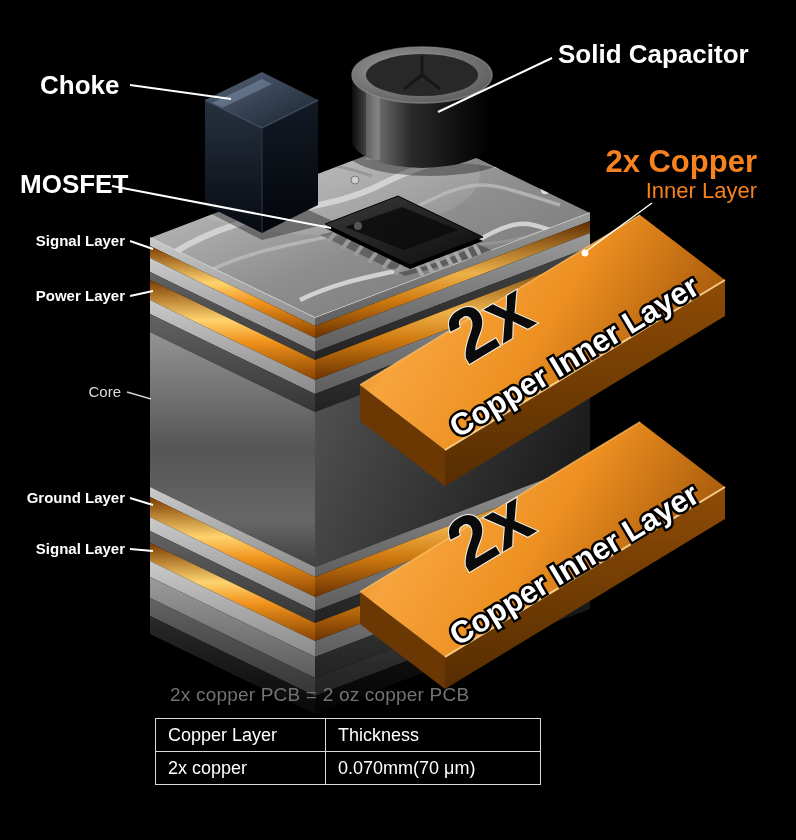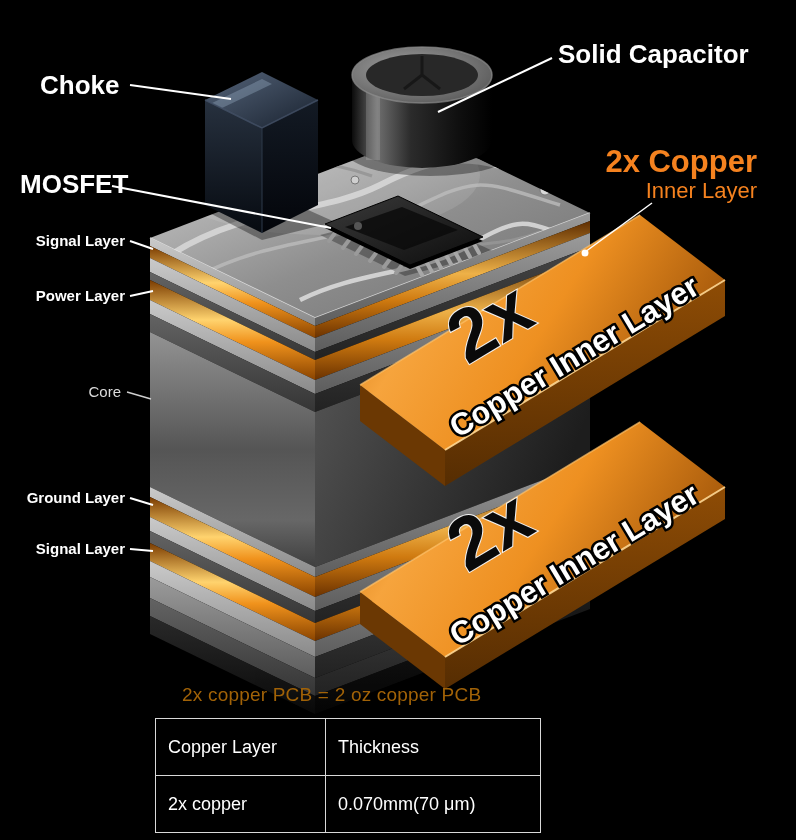--- a/index.html
+++ b/index.html
@@ -1,20 +1,20 @@
 <!DOCTYPE html>
 <html><head>
 <meta charset="utf-8">
 <style>
   html,body{margin:0;padding:0;background:#000;}
   .stage{position:relative;width:796px;height:840px;background:#000;overflow:hidden;font-family:"Liberation Sans",sans-serif;}
   .stage svg{position:absolute;left:0;top:0;display:block;}
-  .caption{position:absolute;left:170px;top:684px;color:#a16207;font-size:19px;letter-spacing:.2px;margin-left:12px;}
+  .caption{position:absolute;left:170px;top:684px;color:#737373;font-size:19px;letter-spacing:.2px;}
   table.spec{position:absolute;left:155px;top:718px;border-collapse:collapse;color:#fff;font-size:18px;}
-  table.spec td{border:1px solid #d9d9d9;padding:16px 12px;height:24px;vertical-align:middle;}
+  table.spec td{border:1px solid #d9d9d9;padding:4px 12px;height:24px;vertical-align:middle;}
   table.spec td.c1{width:145px;}
   table.spec td.c2{width:190px;}
   text{font-family:"Liberation Sans",sans-serif;}
   .callout{font-weight:bold;font-size:26px;fill:#ffffff;}
   .layerlabel{font-weight:bold;font-size:15px;fill:#ffffff;}
   .corelabel{font-size:15px;fill:#dcdcdc;}
   .copper-title{font-weight:bold;font-size:31px;}
   .copper-sub{font-size:22px;}
   .slab-big{font-weight:bold;font-size:74px;fill:#0a0a0a;paint-order:stroke;stroke:#f2f2f2;stroke-width:2px;}
   .slab-small{font-weight:bold;font-size:31px;fill:#ffffff;paint-order:stroke;stroke:#000000;stroke-width:5px;}

